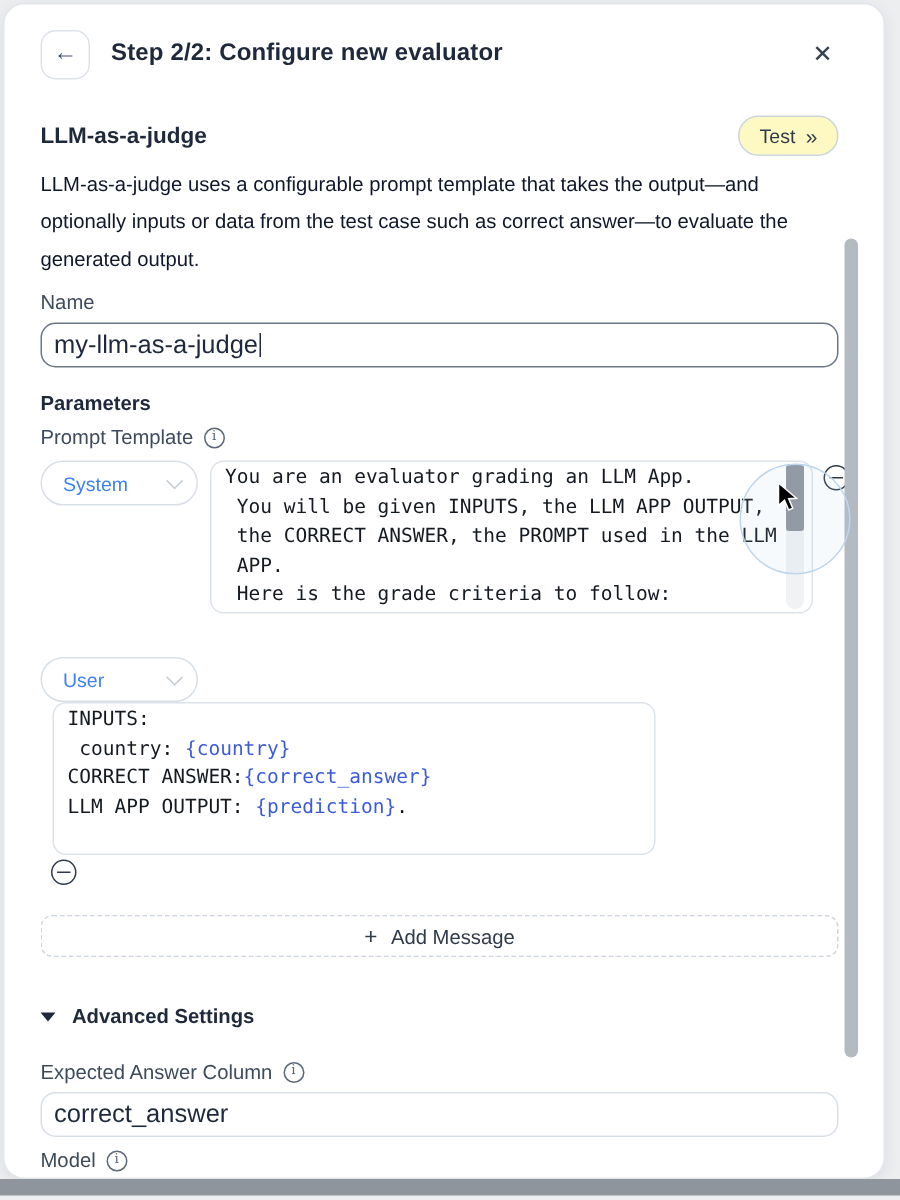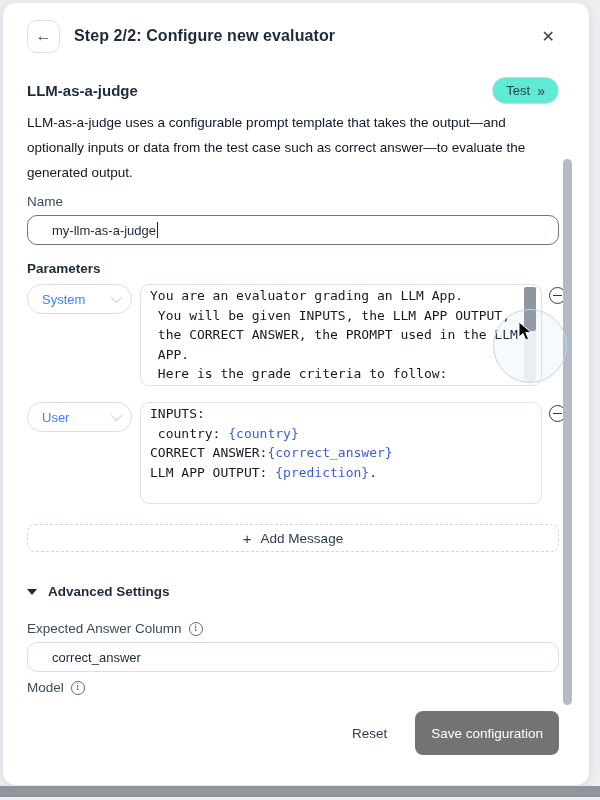--- a/index.html
+++ b/index.html
@@ -28,45 +28,45 @@
     background:#fff; display:flex; align-items:center; justify-content:center;
     font-size:16px; color:#475569; cursor:pointer; flex:none;
   }
   .dlg-title { flex:1; font-size:16px; font-weight:700; color:#1e293b; letter-spacing:.1px; }
   .close-btn { font-size:16px; color:#334155; cursor:pointer; padding:2px 4px; }
   
   .eval-row { display:flex; align-items:center; justify-content:space-between; margin-top:24px; }
   .eval-title { font-size:15px; font-weight:700; color:#1e293b; }
   .test-btn {
     display:flex; align-items:center; gap:7px; height:27px; padding:0 13px;
-    border:1px solid #cdd5de; border-radius:14px; background:#5eead4;
+    border:1px solid #cdd5de; border-radius:14px; background:#fef9c3;
     font-size:13px; color:#2f3b4a; cursor:pointer;
   }
   .test-btn .chev { font-size:14px; color:#2f3b4a; }
   .description { margin-top:6px; font-size:13.5px; line-height:25px; color:#0f172a; }
   
   .field-label { margin-top:9px; font-size:13.5px; color:#3d4b5c; }
   .section-label { margin-top:16px; font-size:13.5px; font-weight:700; color:#1e293b; }
   .label-row { display:flex; align-items:center; gap:7px; margin-top:8px; font-size:13.5px; color:#3d4b5c; }
   .text-input {
     margin-top:6px; width:100%; height:30px; border:1px solid #d9dfe7; border-radius:10px;
-    background:#fff; display:flex; align-items:center; padding:0 24px;
-    font-size:13px; color:#1e293b;
+    background:#fff; display:flex; align-items:center; padding:0 8px;
+    font-size:17px; color:#1e293b;
   }
   .text-input.focused { border-color:#66738200; border:1px solid #697686; }
   .caret { display:inline-block; width:1px; height:16px; background:#1e293b; margin-left:1px; }
   .info-icon {
     width:14px; height:14px; border:1.2px solid #5b6878; border-radius:50%;
     display:inline-flex; align-items:center; justify-content:center; flex:none;
     color:#5b6878; cursor:pointer;
   }
   .info-icon::after { content:"i"; font-family:"DejaVu Serif", serif; font-size:9px; line-height:1; }
   
   .msg-row { display:flex; align-items:flex-start; margin-top:8px; }
-  .msg-row + .msg-row { margin-top:16px; }
+  .msg-row + .msg-row { margin-top:29px;flex-direction:column; }
   .role-select {
     width:105px; height:30px; border:1px solid #d9dfe7; border-radius:15px; background:#fff;
     display:flex; align-items:center; justify-content:space-between; padding:0 12px 0 14px;
     font-size:13px; color:#3b82f6; cursor:pointer; flex:none;
   }
   .chevron-down {
     width:8px; height:8px; border-right:1.6px solid #c5ccd4; border-bottom:1.6px solid #c5ccd4;
     transform:rotate(45deg) translateY(-2px); flex:none;
   }
   .msg-box {
@@ -155,20 +155,24 @@
   <div class="description">LLM-as-a-judge uses a configurable prompt template that takes the output—and optionally inputs or data from the test case such as correct answer—to evaluate the generated output.</div>
 
   <div class="field-label">Name</div>
   <div class="text-input focused">
     <span>my-llm-as-a-judge</span>
       <span class="caret"></span>
   </div>
 
   <div class="section-label">Parameters</div>
 
+  <div class="label-row">
+    <span>Prompt Template</span>
+    <span class="info-icon"></span>
+  </div>
 
   <div class="msg-row">
     <div class="role-select">
       <span>System</span>
       <span class="chevron-down"></span>
     </div>
     <div class="msg-box">
       <div class="msg-text"><span>You are an evaluator grading an LLM App.
  You will be given INPUTS, the LLM APP OUTPUT,
  the CORRECT ANSWER, the PROMPT used in the LLM

